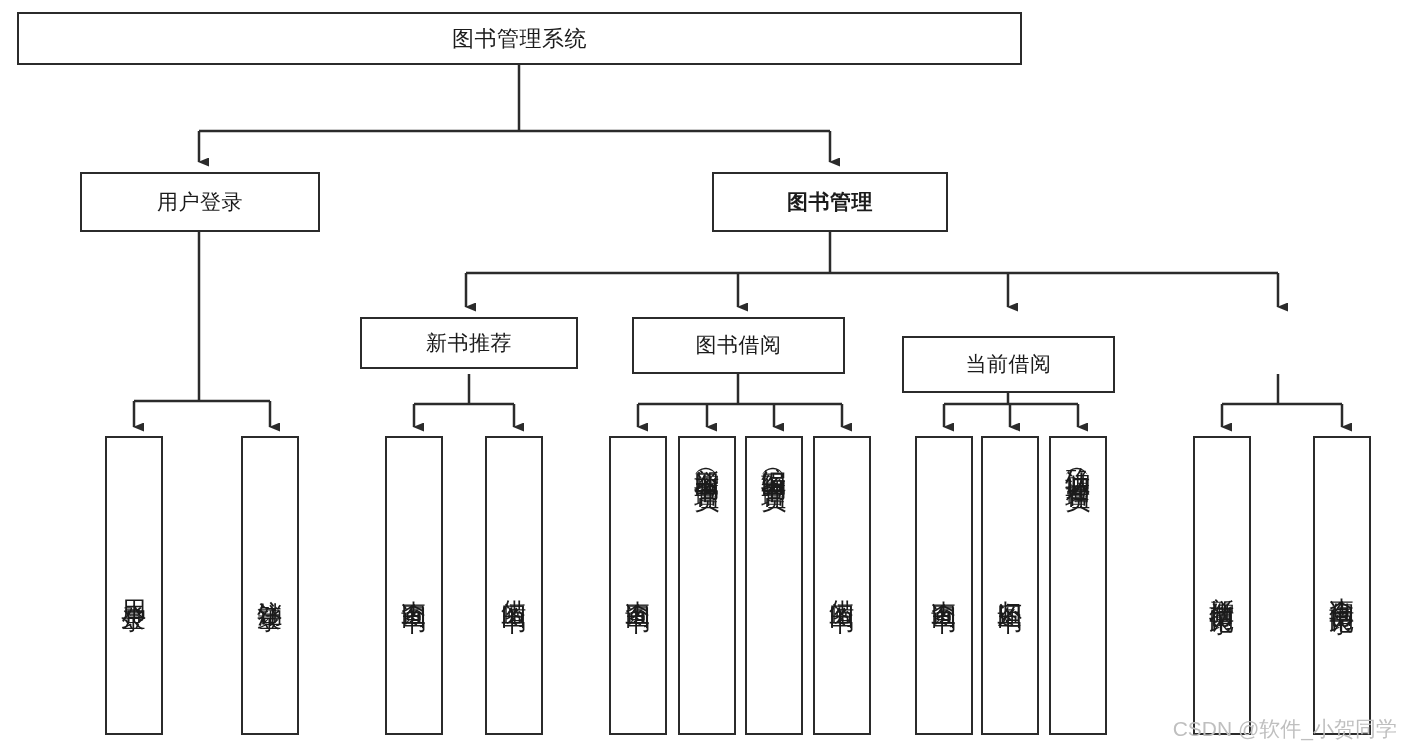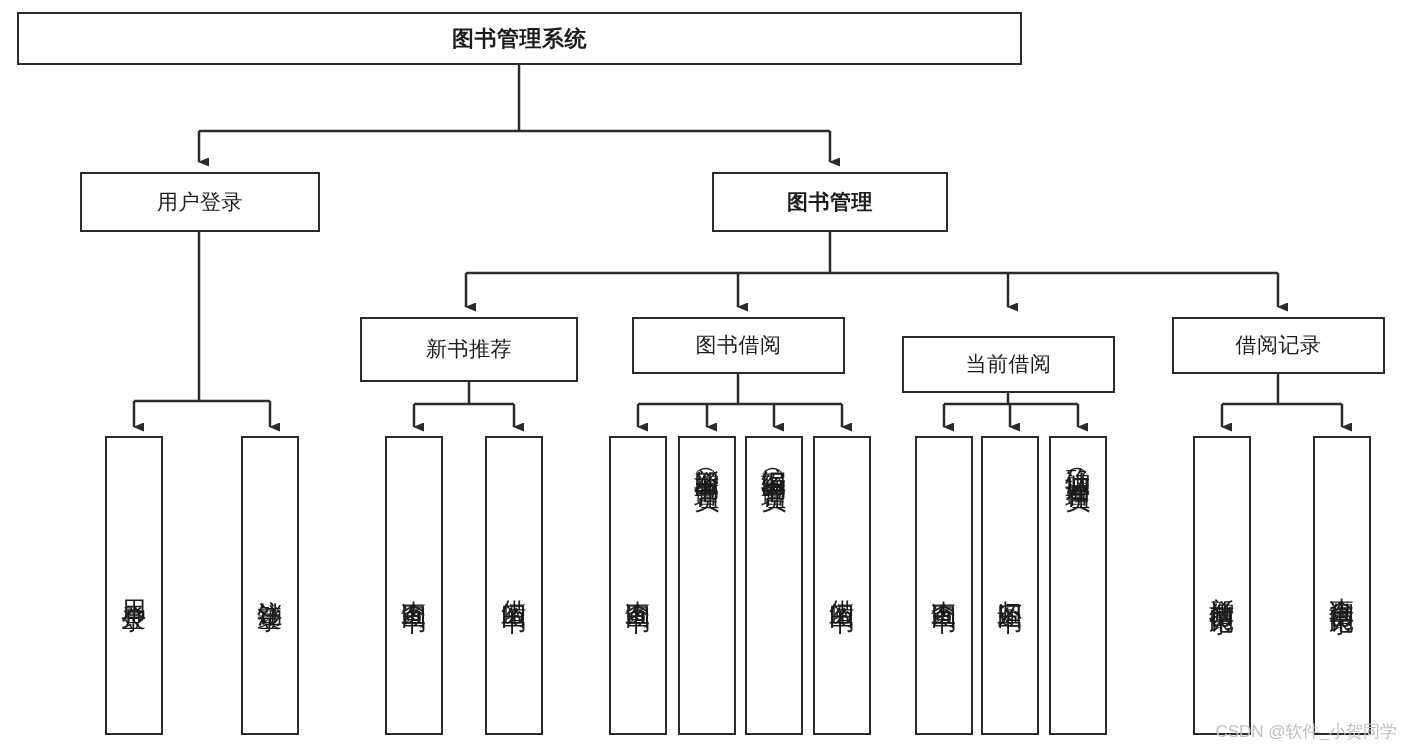--- a/index.html
+++ b/index.html
@@ -68,21 +68,21 @@
   }
   
   .node.vert.center {
     align-items: center;
     padding-top: 0;
   }
   .watermark {
     position: absolute;
     right: 8px;
     bottom: 4px;
-    font-size: 17px;
+    font-size: 21px;
     color: #bfbfbf;
     z-index: 5;
     white-space: nowrap;
     font-family: "Liberation Sans", "DejaVu Sans", sans-serif;
   }
 </style>
 </head>
 <body>
 
 <div id="canvas">
@@ -130,43 +130,40 @@
       <path d="M1010,404 L1010,427" marker-end="url(#arrow)"></path>
       <path d="M1078,404 L1078,427" marker-end="url(#arrow)"></path>
 
       <path d="M1278,374 L1278,404"></path>
       <path d="M1222,404 L1342,404"></path>
       <path d="M1222,404 L1222,427" marker-end="url(#arrow)"></path>
       <path d="M1342,404 L1342,427" marker-end="url(#arrow)"></path>
     </g>
   </svg>
 
-  <div class="node horiz root" style="left:17px; top:12px; width:1005px; height:53px;font-weight:bold;">
+  <div class="node horiz root" style="left:17px; top:12px; width:1005px; height:53px;">
     <span class="label">图书管理系统</span>
   </div>
 
   <div class="node horiz lvl2" style="left:80px; top:172px; width:240px; height:60px;">
     <span class="label">用户登录</span>
   </div>
   <div class="node horiz lvl2" style="left:712px; top:172px; width:236px; height:60px;font-weight:bold;">
     <span class="label">图书管理</span>
   </div>
 
-  <div class="node horiz lvl3" style="left:360px; top:317px; width:218px; height:65px;">
+  <div class="node horiz lvl3" style="left:360px; top:317px; width:218px; height:52px;">
     <span class="label">新书推荐</span>
   </div>
   <div class="node horiz lvl3" style="left:632px; top:317px; width:213px; height:57px;">
     <span class="label">图书借阅</span>
   </div>
   <div class="node horiz lvl3" style="left:902px; top:336px; width:213px; height:57px;">
     <span class="label">当前借阅</span>
   </div>
-  <div class="node horiz lvl3" style="left:1172px; top:317px; width:213px; height:57px;">
-    <span class="label">借阅记录</span>
-  </div>
 
   <div class="node vert center" style="left:105px; top:436px; width:58px; height:299px;">
     <span class="label">用户登录</span>
   </div>
   <div class="node vert center" style="left:241px; top:436px; width:58px; height:299px;">
     <span class="label">注销登录</span>
   </div>
 
   <div class="node vert center" style="left:385px; top:436px; width:58px; height:299px;">
     <span class="label">查询图书</span>

